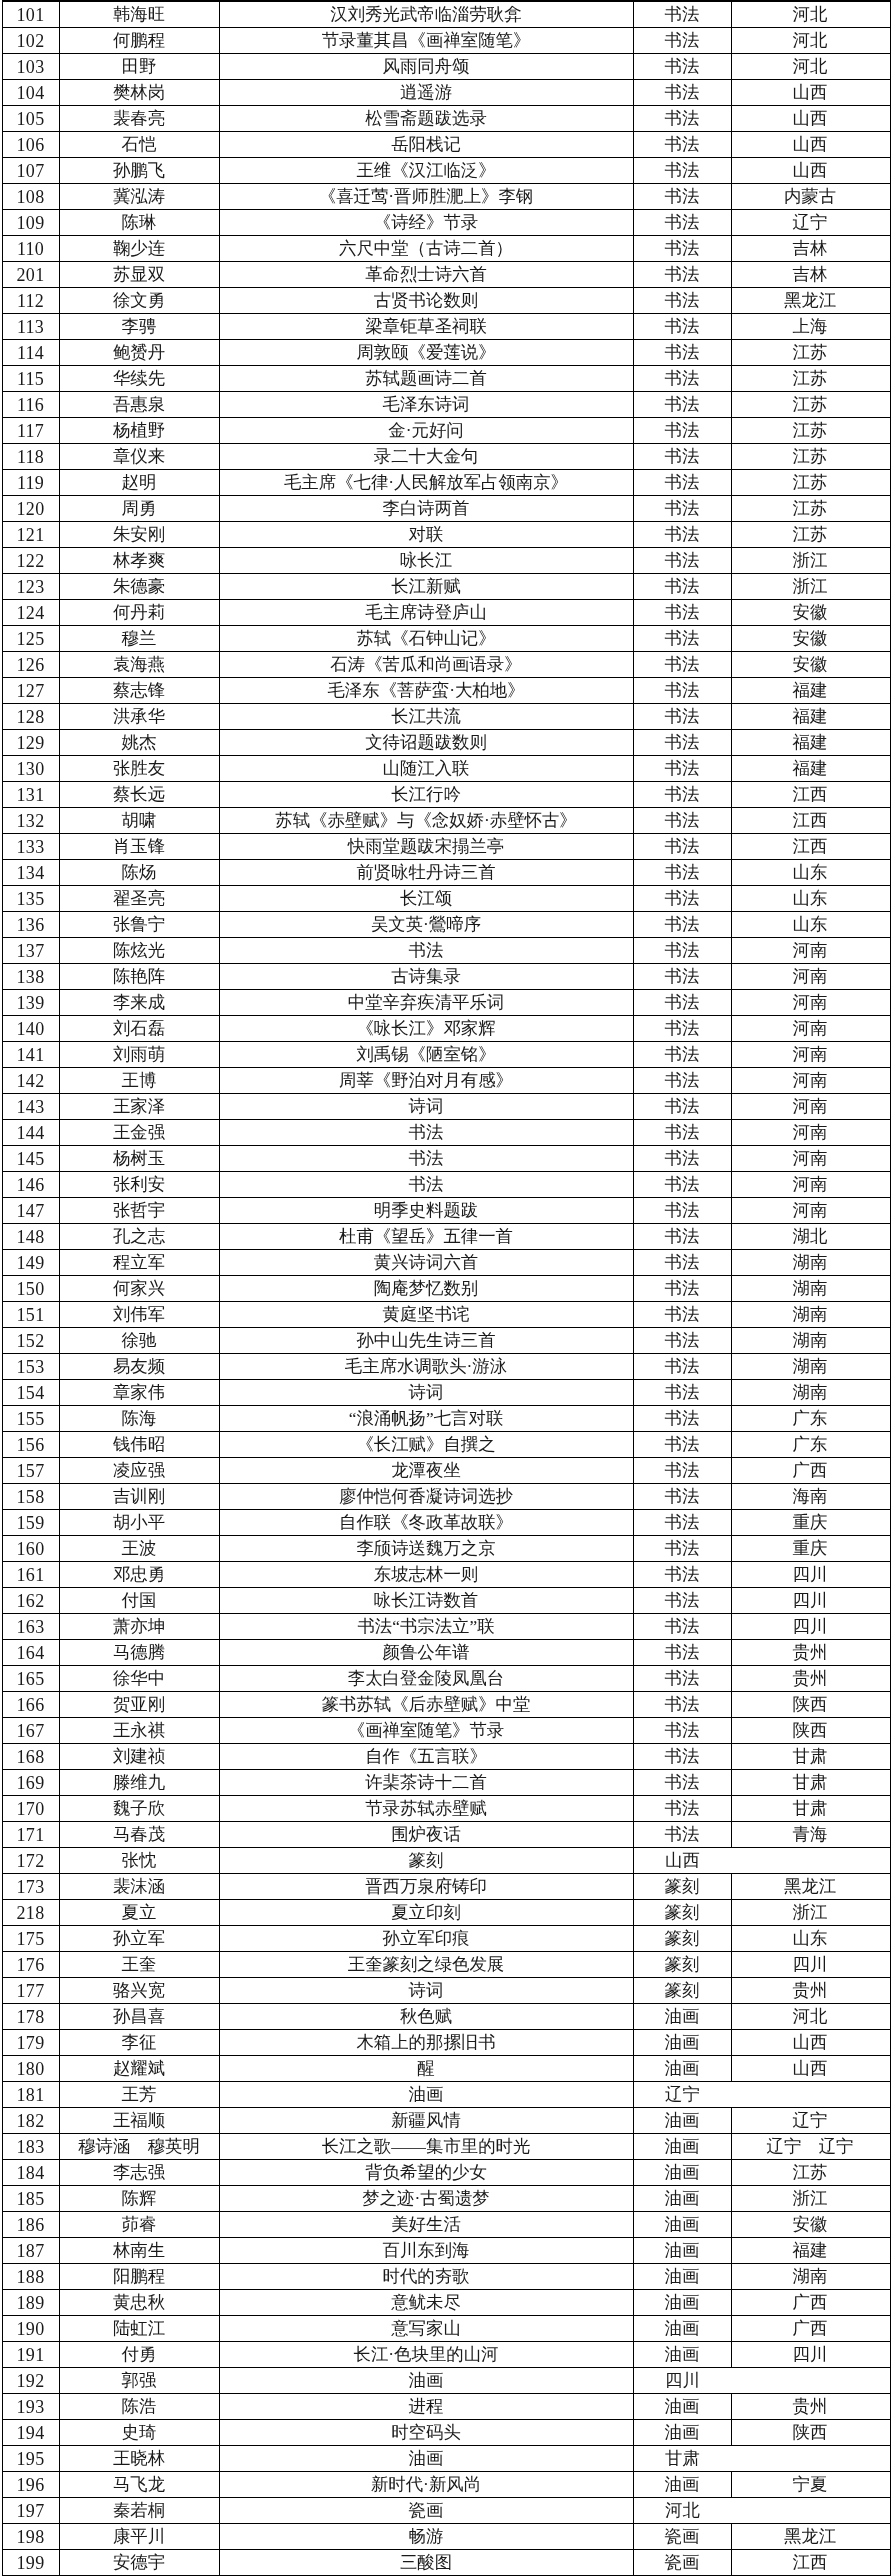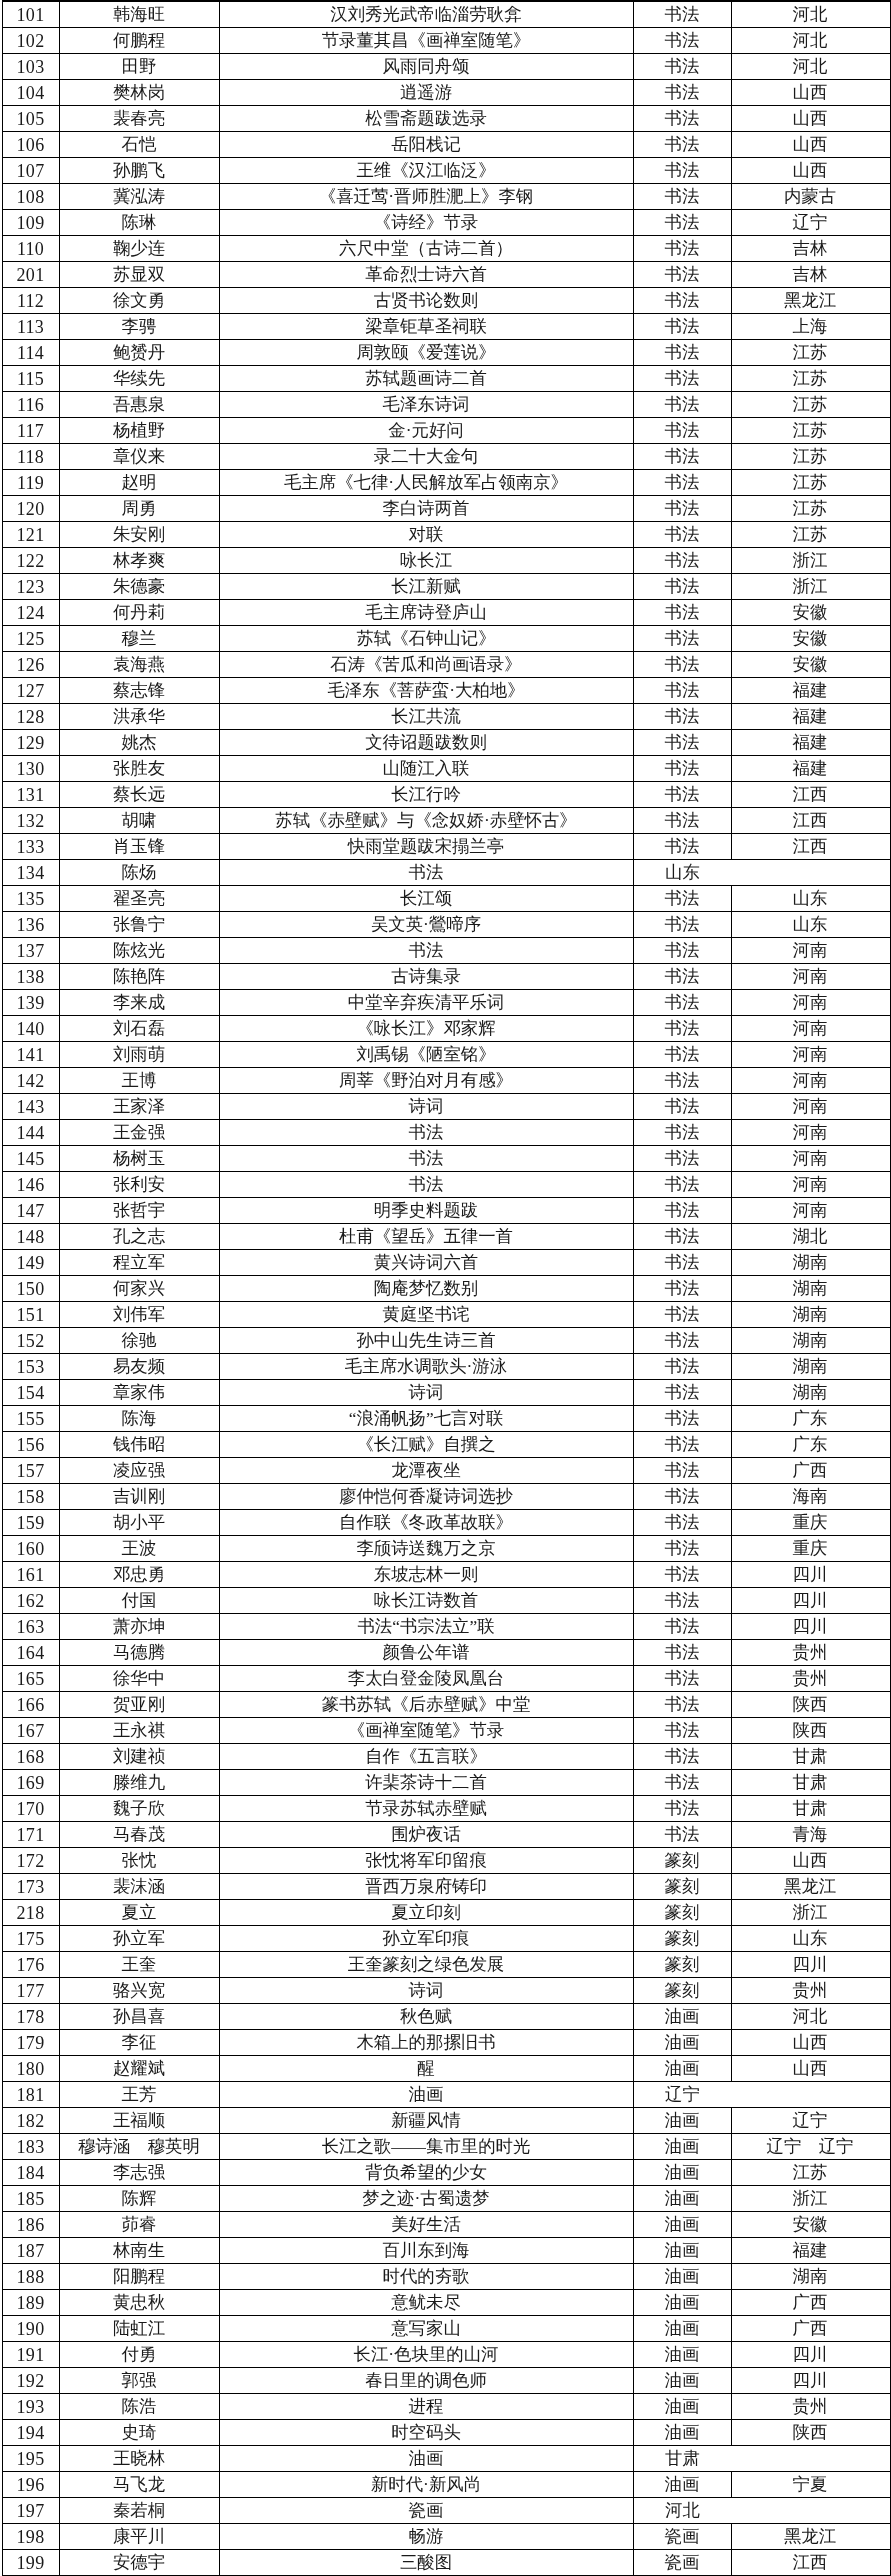--- a/index.html
+++ b/index.html
@@ -319,20 +319,21 @@
     <div class="cell num">133</div>
     <div class="cell">肖玉锋</div>
     <div class="cell">快雨堂题跋宋搨兰亭</div>
     <div class="cell">书法</div>
     <div class="cell">江西</div>
   </div>
 
   <div class="row">
     <div class="cell num">134</div>
     <div class="cell">陈炀</div>
+    <div class="cell">前贤咏牡丹诗三首</div>
     <div class="cell">书法</div>
     <div class="cell">山东</div>
   </div>
 
   <div class="row">
     <div class="cell num">135</div>
     <div class="cell">翟圣亮</div>
     <div class="cell">长江颂</div>
     <div class="cell">书法</div>
     <div class="cell">山东</div>
@@ -622,21 +623,20 @@
     <div class="cell num">171</div>
     <div class="cell">马春茂</div>
     <div class="cell">围炉夜话</div>
     <div class="cell">书法</div>
     <div class="cell">青海</div>
   </div>
 
   <div class="row">
     <div class="cell num">172</div>
     <div class="cell">张忱</div>
-    <div class="cell">张忱将军印留痕</div>
     <div class="cell">篆刻</div>
     <div class="cell">山西</div>
   </div>
 
   <div class="row">
     <div class="cell num">173</div>
     <div class="cell">裴沫涵</div>
     <div class="cell">晋西万泉府铸印</div>
     <div class="cell">篆刻</div>
     <div class="cell">黑龙江</div>
@@ -781,21 +781,20 @@
     <div class="cell num">191</div>
     <div class="cell">付勇</div>
     <div class="cell">长江·色块里的山河</div>
     <div class="cell">油画</div>
     <div class="cell">四川</div>
   </div>
 
   <div class="row">
     <div class="cell num">192</div>
     <div class="cell">郭强</div>
-    <div class="cell">春日里的调色师</div>
     <div class="cell">油画</div>
     <div class="cell">四川</div>
   </div>
 
   <div class="row">
     <div class="cell num">193</div>
     <div class="cell">陈浩</div>
     <div class="cell">进程</div>
     <div class="cell">油画</div>
     <div class="cell">贵州</div>

